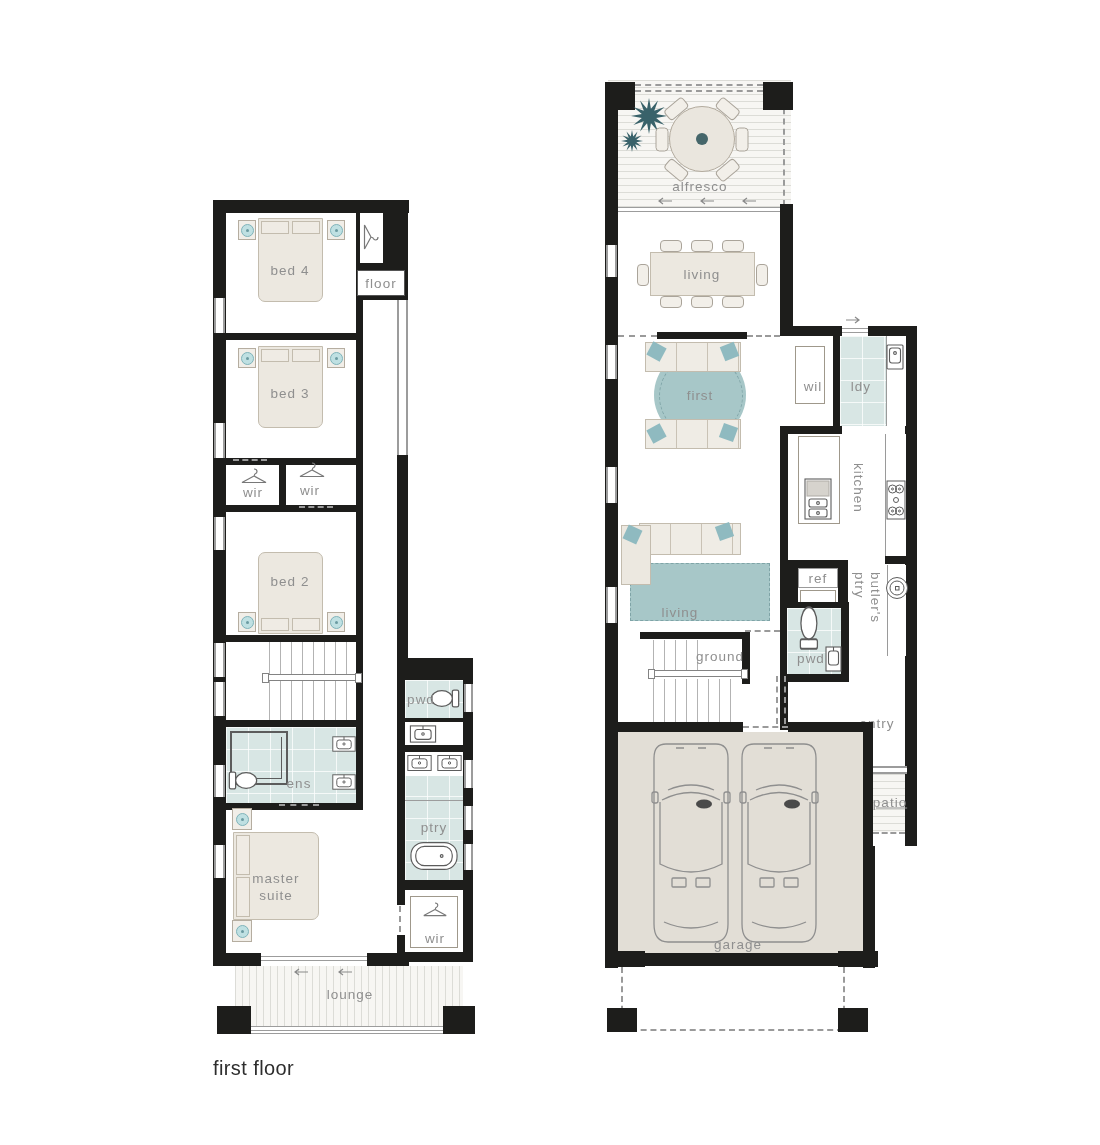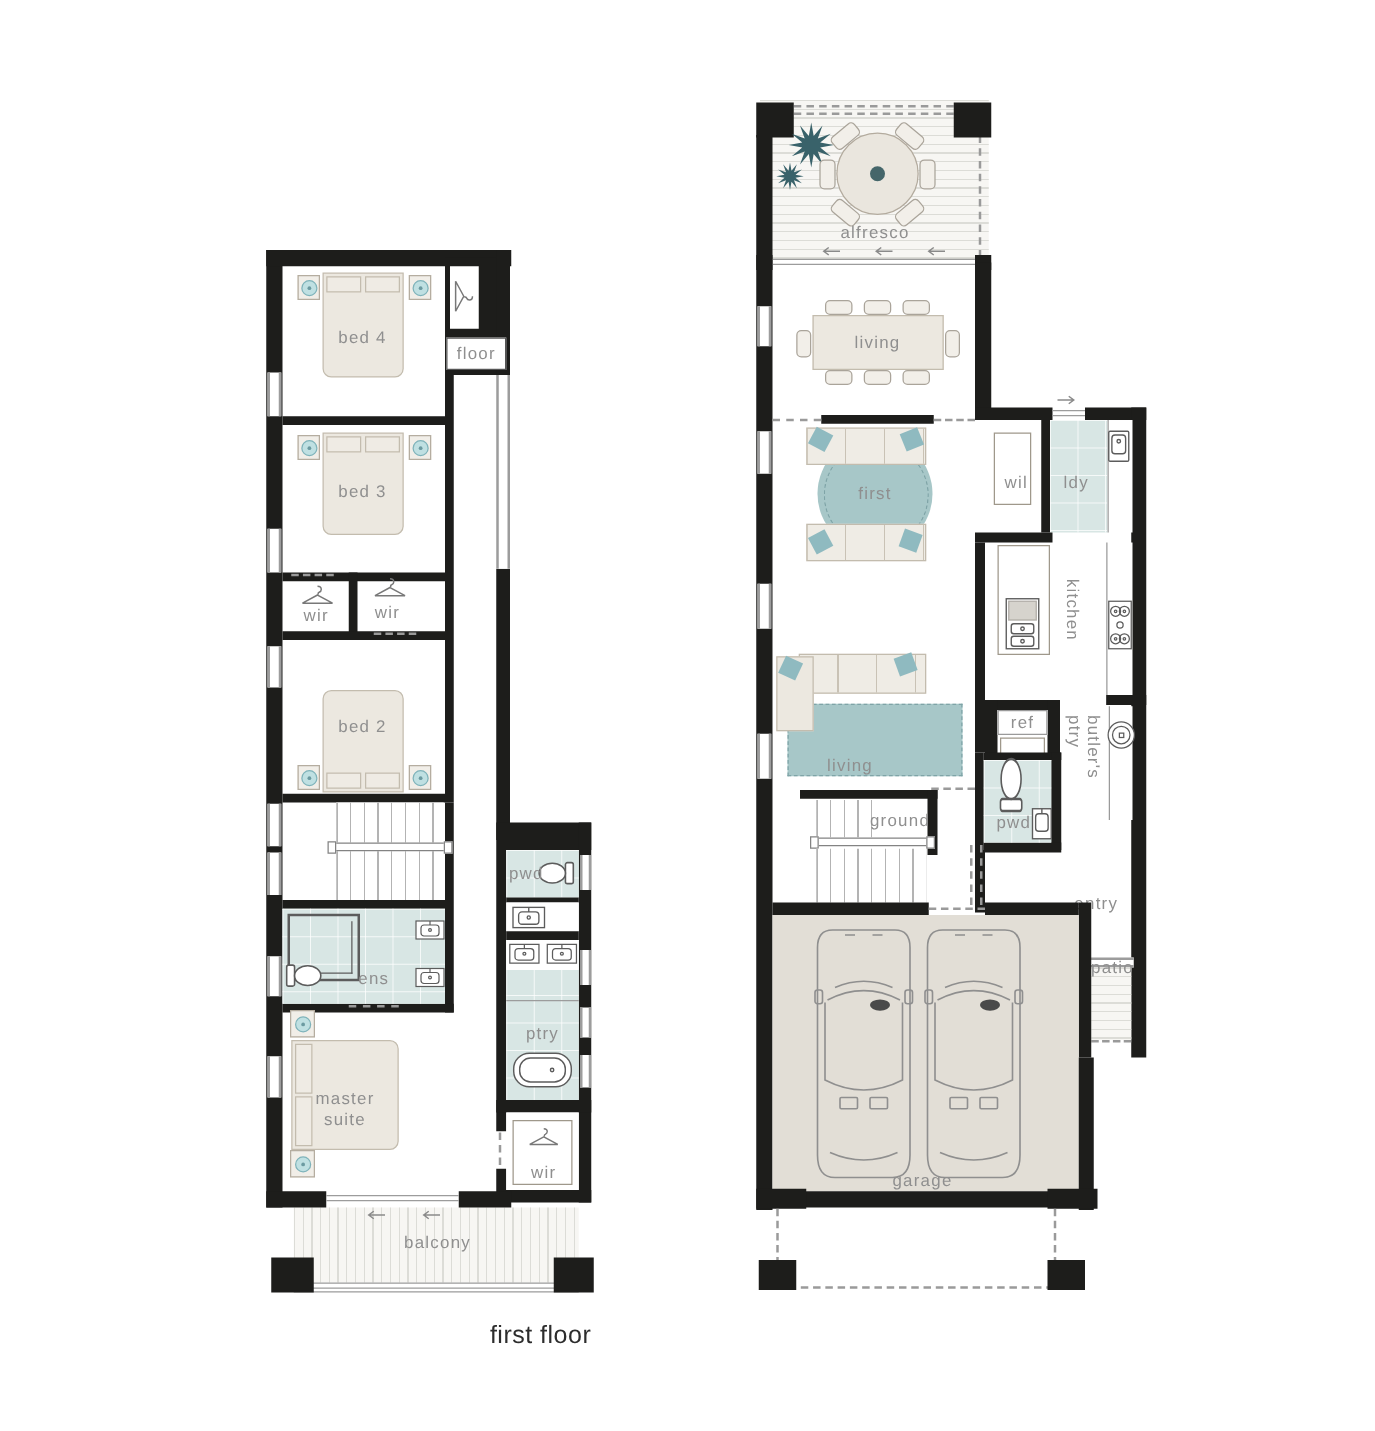--- a/index.html
+++ b/index.html
@@ -27,21 +27,21 @@
   .rugring{position:absolute;border:1px dashed #7fa4a7;border-radius:50%;}
   .lamp{position:absolute;background:#f1eee8;border:1px solid #b5ada0;box-sizing:border-box;
         display:flex;align-items:center;justify-content:center;}
   .lampring{width:11px;height:11px;border-radius:50%;background:#bfe0e2;border:1px solid #7fb3ba;
         display:flex;align-items:center;justify-content:center;}
   .lampdot{width:3px;height:3px;border-radius:50%;background:#6b9aa1;}
   .lbl{position:absolute;color:#8f8f8f;font-size:13.5px;letter-spacing:1px;white-space:nowrap;
        transform:translate(-50%,-50%);}
   .lbl2{white-space:normal;text-align:center;width:74px;line-height:1.25;}
   .vlbl{writing-mode:vertical-rl;white-space:normal;line-height:1.15;}
-  .caption{position:absolute;color:#2d2d2d;font-size:20px;letter-spacing:.4px;text-align:right;}
+  .caption{position:absolute;color:#2d2d2d;font-size:20px;letter-spacing:.4px;text-align:left;}
   .win-v{position:absolute;background:#fff;border-left:2px solid #9c9c9c;border-right:2px solid #9c9c9c;box-sizing:border-box;}
   .win-h{position:absolute;background:#fff;border-top:2px solid #9c9c9c;border-bottom:2px solid #9c9c9c;box-sizing:border-box;}
   .dash-h{position:absolute;border-top:2px dashed #9a9a9a;}
   .dash-v{position:absolute;border-left:2px dashed #9a9a9a;}
   .thin-h{position:absolute;background:#9c9c9c;height:1px;}
   .stairs{position:absolute;background-color:#fff;
         background-image:repeating-linear-gradient(90deg,#b3b3b3 0 1px,transparent 1px 11px);}
   .rail{position:absolute;background:#fff;border:1.5px solid #838383;box-sizing:border-box;}
   .rail:before,.rail:after{content:"";position:absolute;top:-2px;width:5px;height:8px;background:#fff;border:1px solid #838383;}
   .rail:before{left:-4px;} .rail:after{right:-4px;}
@@ -271,21 +271,21 @@
     <div class="win-v" style="left:251px;top:606px;width:9px;height:24px;"></div>
     <div class="win-v" style="left:251px;top:644px;width:9px;height:26px;"></div>
     <div class="room" style="left:192px;top:690px;width:58px;height:62px;"></div>
     <div class="shelfbox" style="left:197px;top:696px;width:48px;height:52px;"></div>
     <svg class="fix" style="left:208px;top:702px;" width="28" height="15" viewBox="0 0 30 16">
         <path d="M15,1 c1.8,0 3,1.1 3,2.5 c0,1.1 -0.8,1.9 -1.7,2.3 c-0.6,0.25 -0.8,0.55 -0.8,1.15 v0.6 M15,8 L3,14.5 L27,14.5 Z" fill="none" stroke="#787878" stroke-width="1.2"></path>
       </svg>
     <div class="lbl" style="left:222px;top:738px;">wir</div>
     <div class="dash-v" style="left:186px;top:706px;height:26px;"></div>
 
-    <div class="lbl" style="left:137px;top:794px;">balcony</div>
+    <div class="lbl" style="left:137px;top:794px;">lounge</div>
   </div>
 
   <div class="plan" style="left:605px;top:78px;width:312px;height:965px;">
 
     <div class="deck-h" style="left:3px;top:2px;width:183px;height:128px;"></div>
     <div class="dash-h" style="left:30px;top:6px;width:128px;"></div>
     <div class="dash-h" style="left:30px;top:12px;width:128px;"></div>
     <div class="dash-v" style="left:8px;top:10px;height:118px;"></div>
     <div class="dash-v" style="left:178px;top:10px;height:118px;"></div>
     <div class="w" style="left:0;top:4px;width:30px;height:28px;"></div>
@@ -464,21 +464,21 @@
     <div class="rail" style="left:46px;top:592px;width:94px;height:7px;"></div>
     <div class="stairs" style="left:48px;top:601px;width:88px;height:43px;"></div>
     <div class="dash-h" style="left:140px;top:552px;width:35px;"></div>
 
     <div class="lbl" style="left:272px;top:645px;">entry</div>
     <div class="dash-v" style="left:171px;top:598px;height:48px;"></div>
     <div class="dash-v" style="left:179px;top:598px;height:48px;"></div>
     <div class="win-h" style="left:263px;top:688px;width:39px;height:8px;"></div>
 
     <div class="deck-h" style="left:268px;top:696px;width:32px;height:58px;"></div>
-    <div class="lbl" style="left:285px;top:696px;">patio</div>
+    <div class="lbl" style="left:285px;top:724px;text-decoration:underline;">patio</div>
     <div class="dash-h" style="left:268px;top:754px;width:32px;"></div>
     <div class="w" style="left:258px;top:644px;width:10px;height:124px;"></div>
 
     <div class="w" style="left:13px;top:644px;width:125px;height:10px;"></div>
     <div class="w" style="left:183px;top:644px;width:75px;height:10px;"></div>
     <div class="dash-h" style="left:138px;top:648px;width:45px;"></div>
     <div class="garagefloor" style="left:13px;top:654px;width:245px;height:221px;"></div>
     <div class="w" style="left:258px;top:768px;width:12px;height:122px;"></div>
 
     <svg class="fix" style="left:47px;top:660px;" width="78" height="210" viewBox="0 0 78 210">

